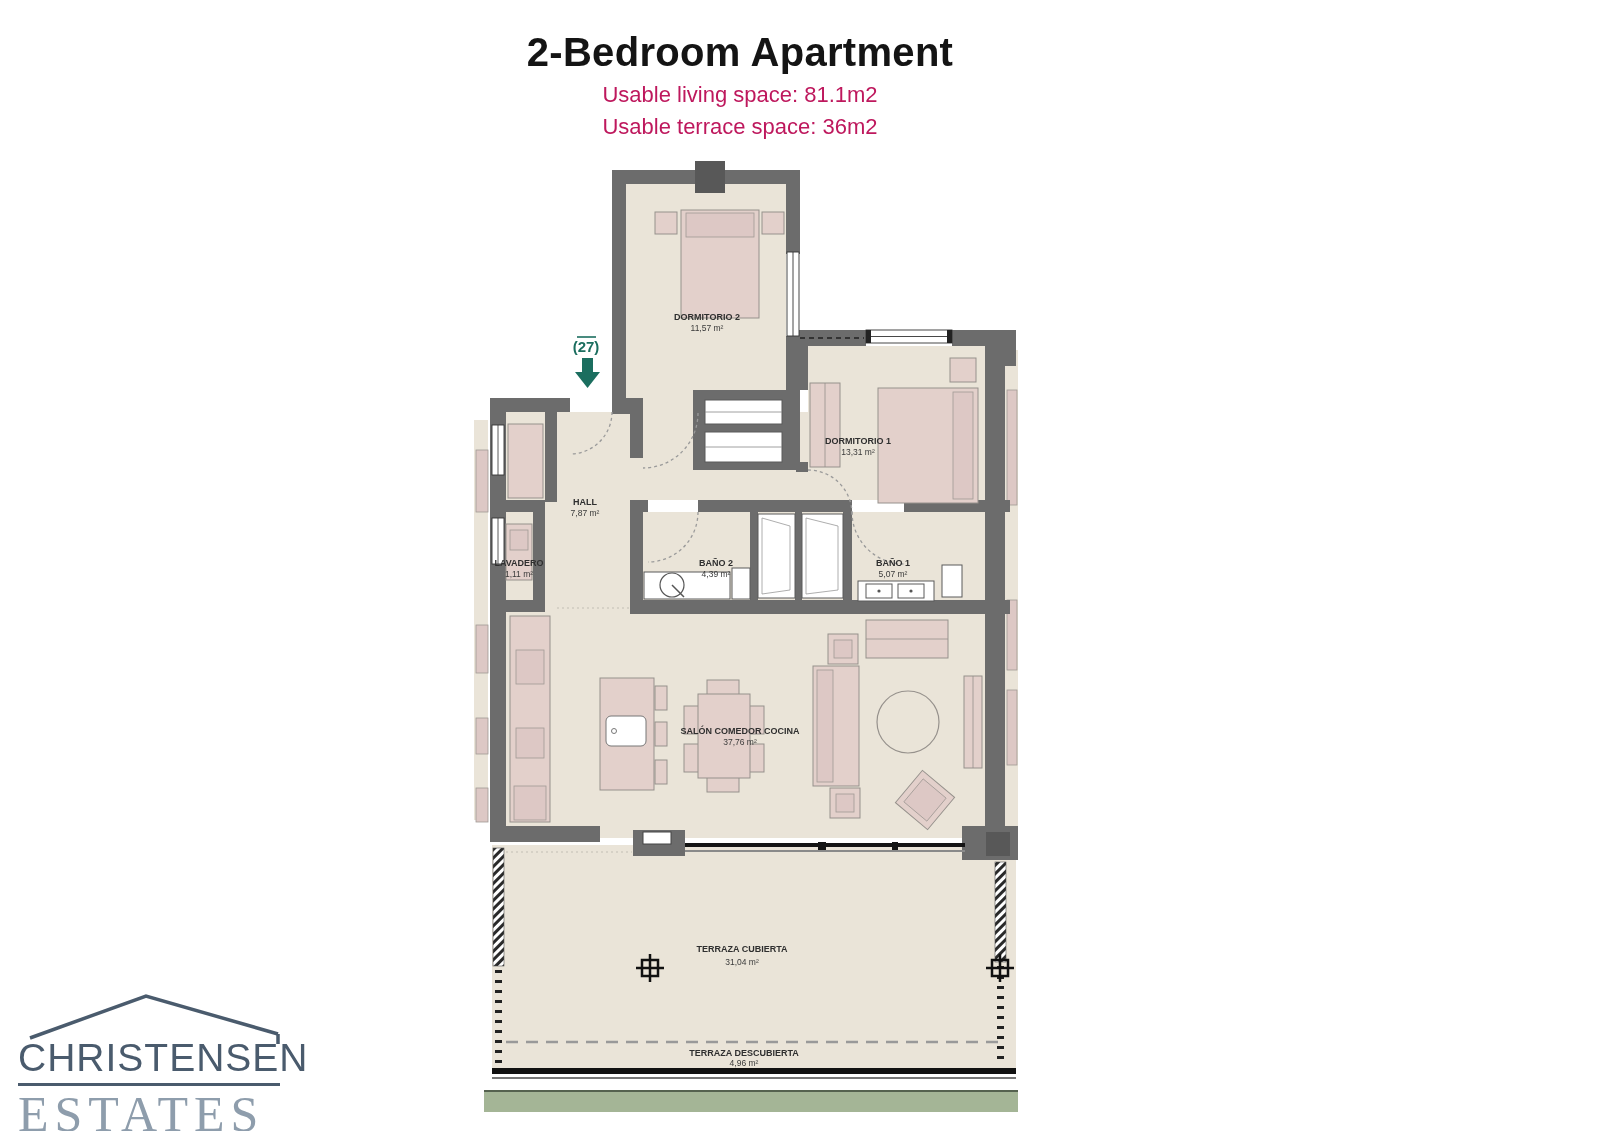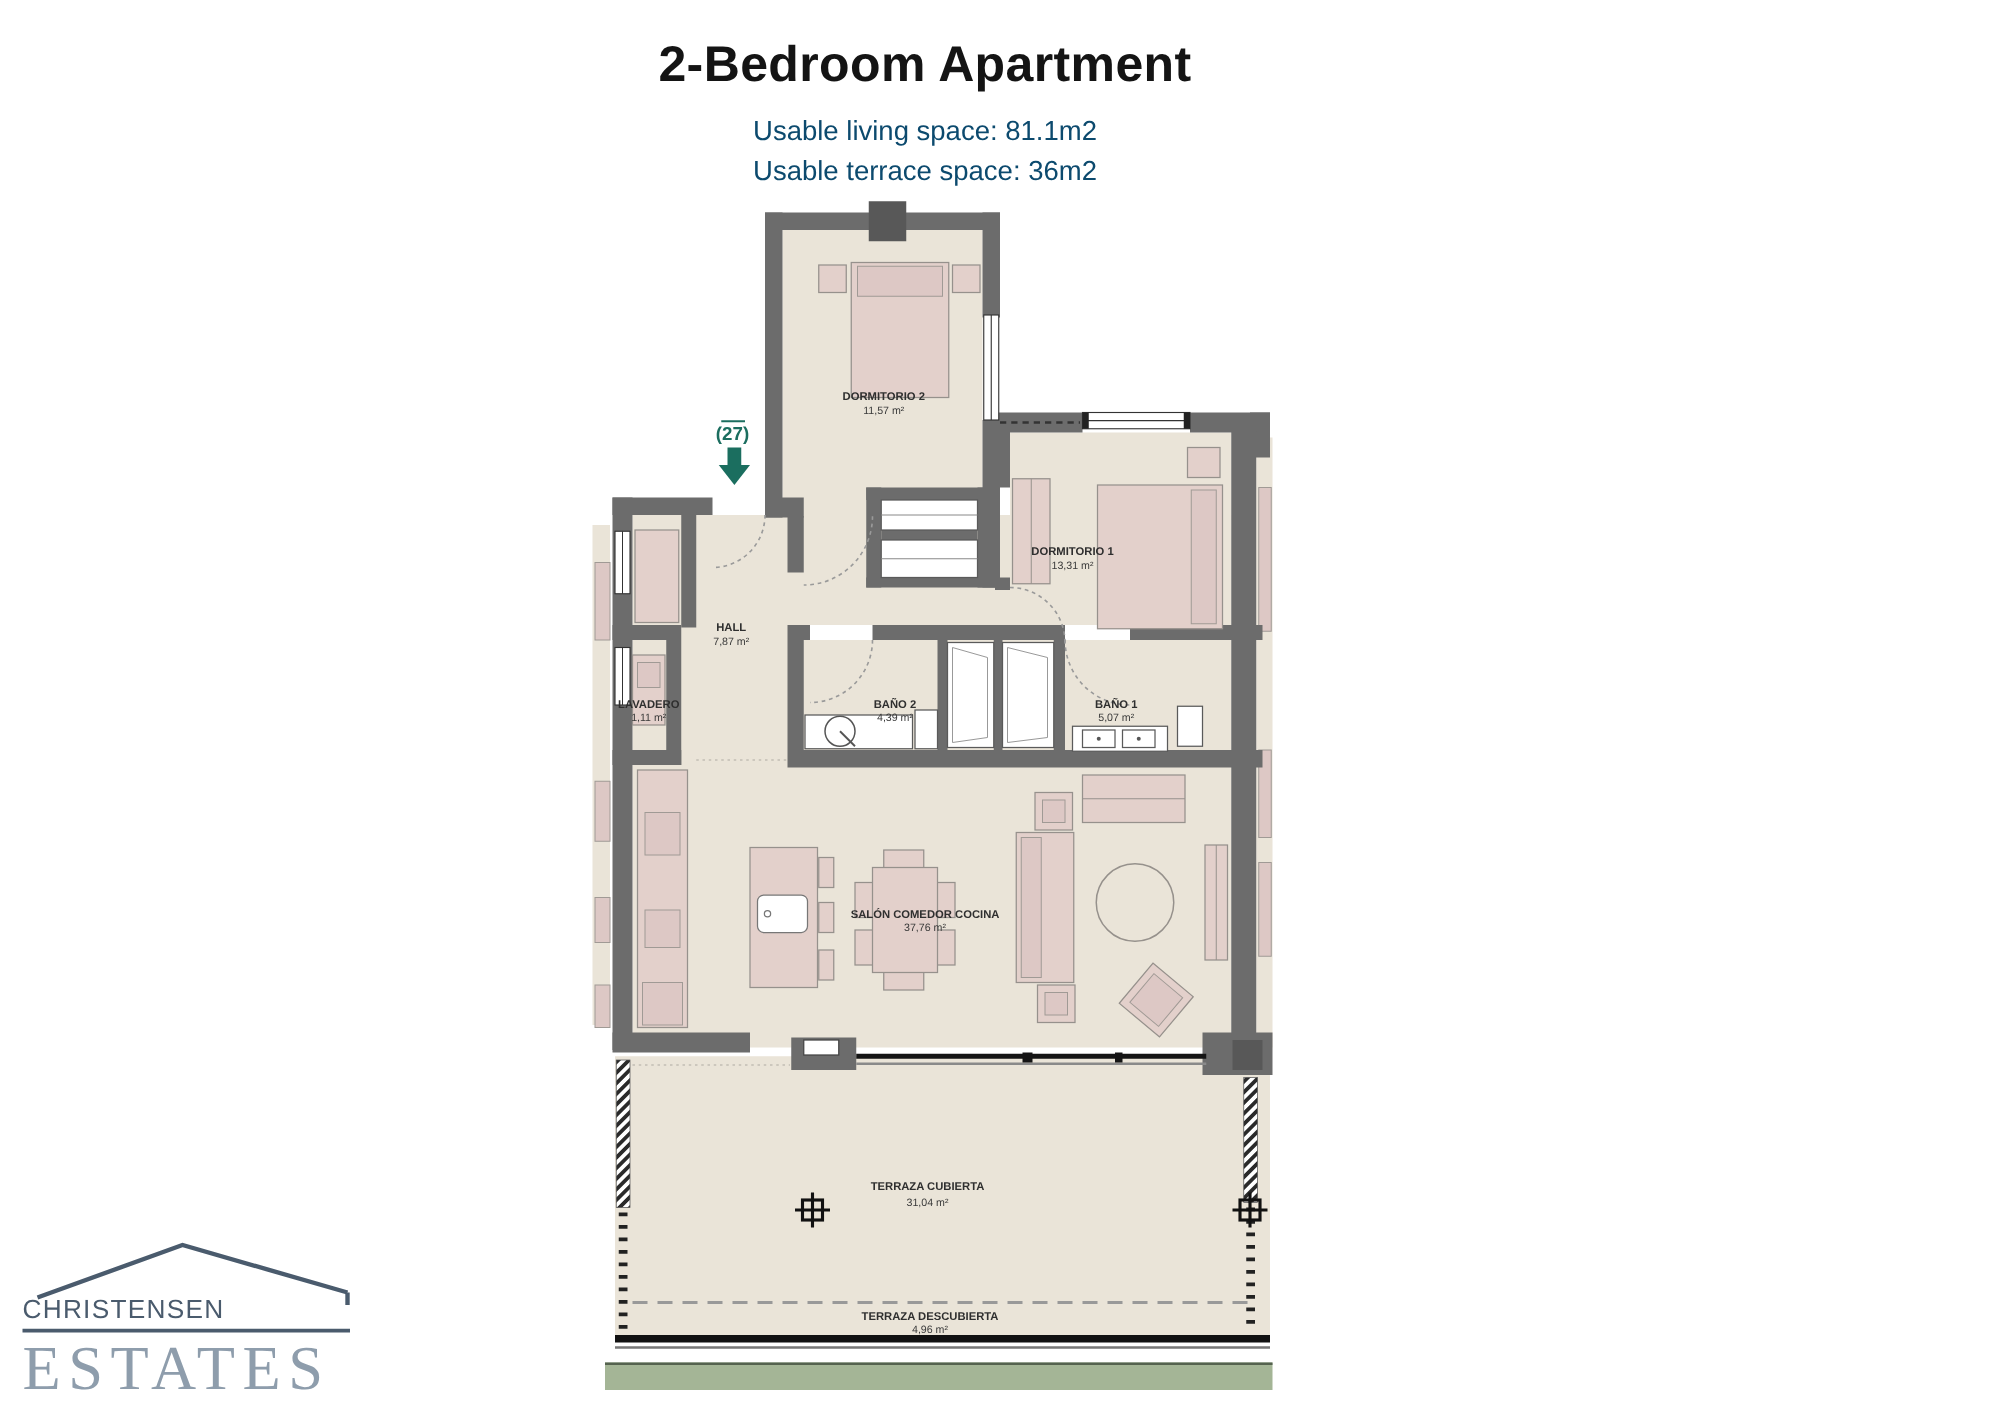--- a/index.html
+++ b/index.html
@@ -1,20 +1,20 @@
 <!DOCTYPE html>
 <html style="--wall: #6c6c6c; --floor: #eae4d8; --furniture: #e3d0cb; --furniture-light: #ddc8c5; --accent-teal: #1b6e5f; --brand-dark: #4a5b6d; --brand-light: #8e9dac; --garden-green: #a4b596;"><head>
 <meta charset="utf-8">
 <style>
   html,body{margin:0;padding:0;background:#ffffff;}
   body{width:1600px;height:1131px;position:relative;font-family:"Liberation Sans",sans-serif;overflow:hidden;}
 
   .header{position:absolute;left:0;top:30px;width:1480px;text-align:center;}
   .header h1{margin:0;font-size:40px;font-weight:700;color:#141414;letter-spacing:.3px;font-family:"Liberation Sans",sans-serif;}
-  .header .subs{margin-top:14px;font-size:22px;color:#0c4a6e;line-height:1.45;}
+  .header .subs{margin-top:4px;font-size:22px;color:#be185d;line-height:1.45;}
 
   .plan-wrap{position:absolute;left:460px;top:150px;width:570px;height:975px;}
 
   
   :root{
     --wall:#6c6c6c; --floor:#eae4d8; --furniture:#e3d0cb; --furniture-light:#ddc8c5;
     --accent-teal:#1b6e5f; --brand-dark:#4a5b6d; --brand-light:#8e9dac; --garden-green:#a4b596;
   }
   .wall{fill:var(--wall);}
   .wall2{fill:#585858;}
@@ -25,21 +25,21 @@
   .win{fill:#ffffff;stroke:#333;stroke-width:.9;}
   .arc{fill:none;stroke:#9a9a9a;stroke-width:1.3;stroke-dasharray:3 3;}
   .dots{stroke:#c2bdb4;stroke-width:1.2;stroke-dasharray:2 3;}
   .rname{font:700 9px "Liberation Sans",sans-serif;fill:#2f2f2f;text-anchor:middle;}
   .rarea{font:400 8.5px "Liberation Sans",sans-serif;fill:#3a3a3a;text-anchor:middle;}
   .teal{fill:var(--accent-teal);}
   .unitnum{font:700 15px "Liberation Sans",sans-serif;fill:var(--accent-teal);text-anchor:middle;}
 
   .logo{position:absolute;left:18px;top:982px;width:268px;}
   .logo .roof{position:absolute;left:0;top:0;}
-  .logo .l1{position:relative;margin-top:54px;font-size:21px;letter-spacing:1px;color:var(--brand-dark);font-family:"Liberation Sans",sans-serif;font-weight:400;white-space:nowrap;}
+  .logo .l1{position:relative;margin-top:54px;font-size:39px;letter-spacing:1px;color:var(--brand-dark);font-family:"Liberation Sans",sans-serif;font-weight:400;white-space:nowrap;}
   .logo .rule{height:3px;background:var(--brand-dark);margin:3px 0 2px 0;width:262px;}
   .logo .l2{font-family:"Liberation Serif",serif;font-size:50px;letter-spacing:6px;color:var(--brand-light);line-height:1.05;white-space:nowrap;}
 </style>
 </head>
 <body>
 
 <div class="header">
   <h1>2-Bedroom Apartment</h1>
   <div class="subs">
     <div>Usable living space: 81.1m2</div>

